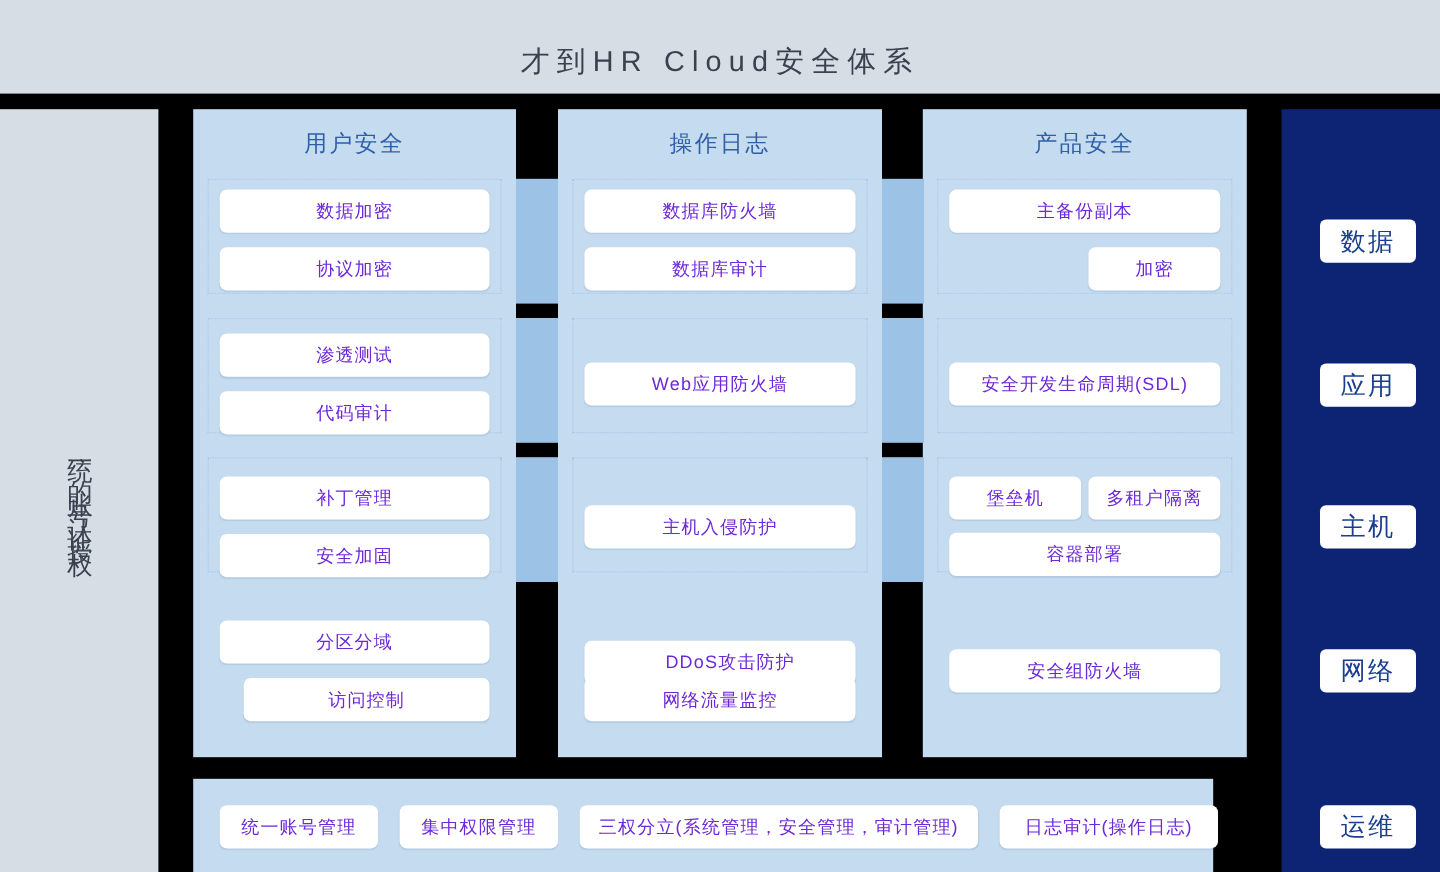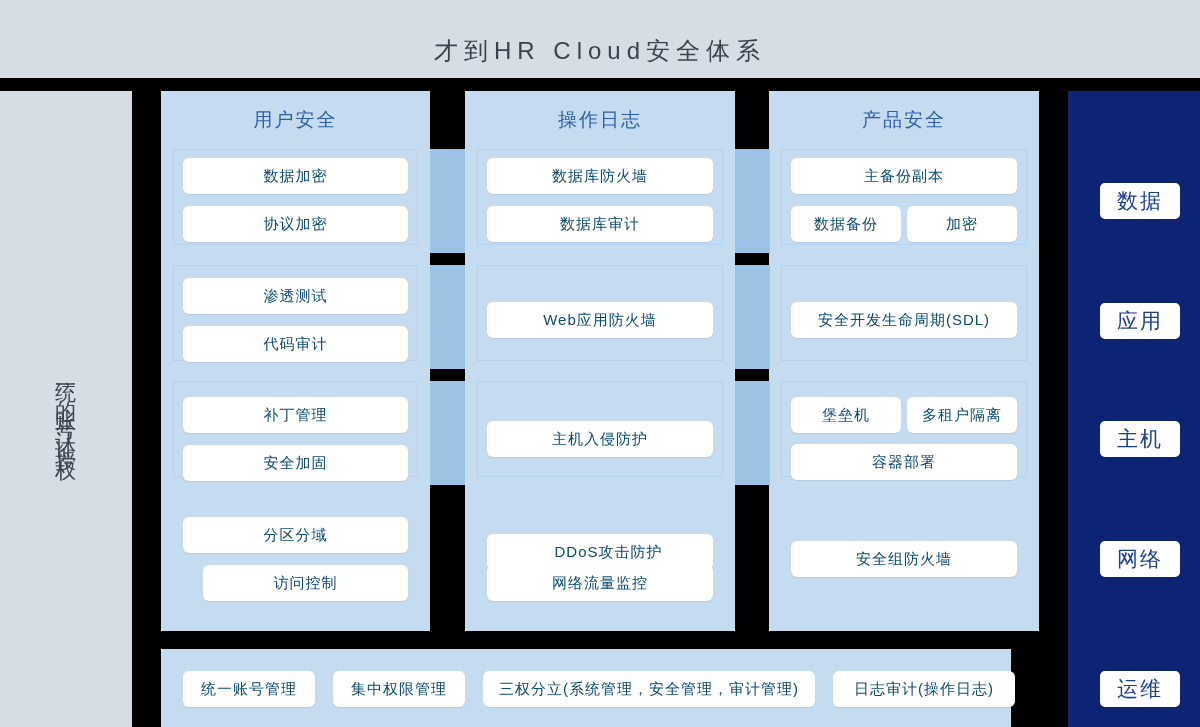--- a/index.html
+++ b/index.html
@@ -67,21 +67,21 @@
   #col-1 .band, #col-2 .band, #col-3 .band{}
   .band-r1{top:58px;height:96px;}
   .band-r2{top:174px;height:96px;}
   .band-r3{top:290px;height:96px;}
 
   
   .chip{
     position:absolute;
     background:#ffffff;border-radius:6px;
     display:flex;align-items:center;justify-content:center;
-    font-size:15px;color:#0c4a6e;letter-spacing:1px;
+    font-size:15px;color:#6d28d9;letter-spacing:1px;
     white-space:nowrap;
     box-shadow:0 1px 1px rgba(100,130,170,.18);
   }
   .chip.h-std{height:36px;}
 
   
   .bridge{
     position:absolute;width:35px;background:#9cc3e5;
   }
   #bridge-a-1{left:430px;top:149px;height:104px;}
@@ -136,21 +136,20 @@
     <div class="chip h-std" style="top: 443px; left: 22px; right: 22px; padding-left: 17px;">DDoS攻击防护</div>
     <div class="chip h-std" style="top: 474px; left: 22px; right: 22px;">网络流量监控</div>
   </div>
 
 <div class="column" id="col-3">
   <div class="col-header">产品安全</div>
   <div class="band band-r1"></div>
   <div class="band band-r2"></div>
   <div class="band band-r3"></div>
 <div class="chip h-std" style="top: 67px; left: 22px; right: 22px;">主备份副本</div>
-    <div class="chip h-std" style="top: 115px; left: 22px; width: 110px;">数据备份</div>
     <div class="chip h-std" style="top: 115px; right: 22px; width: 110px;">加密</div>
     <div class="chip h-std" style="top: 211px; left: 22px; right: 22px;">安全开发生命周期(SDL)</div>
     <div class="chip h-std" style="top: 306px; left: 22px; width: 110px;">堡垒机</div>
     <div class="chip h-std" style="top: 306px; right: 22px; width: 110px;">多租户隔离</div>
     <div class="chip h-std" style="top: 353px; left: 22px; right: 22px;">容器部署</div>
     <div class="chip h-std" style="top: 450px; left: 22px; right: 22px;">安全组防火墙</div>
   </div>
 
 <div class="bridge" id="bridge-a-1"></div>
 <div class="bridge" id="bridge-a-2"></div>

